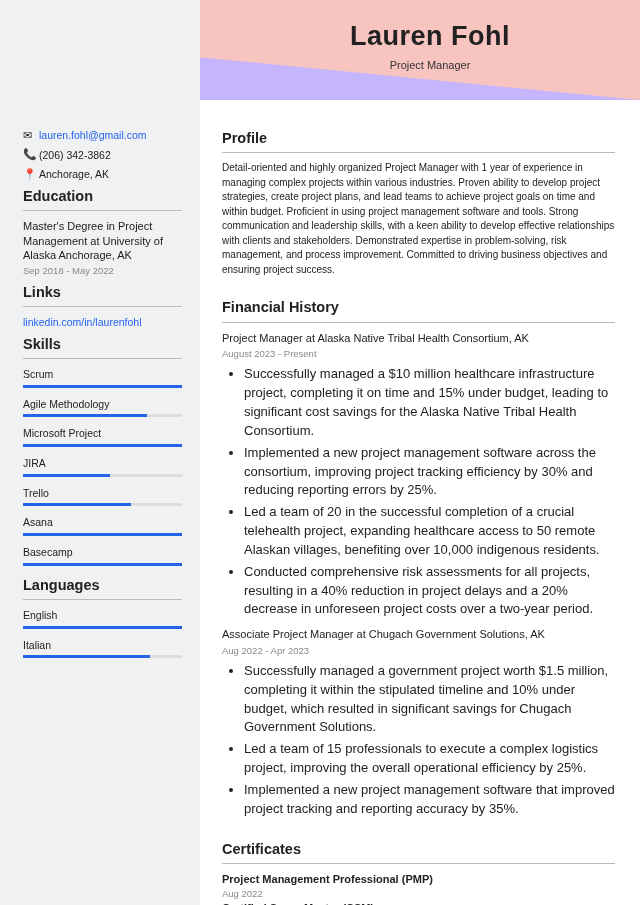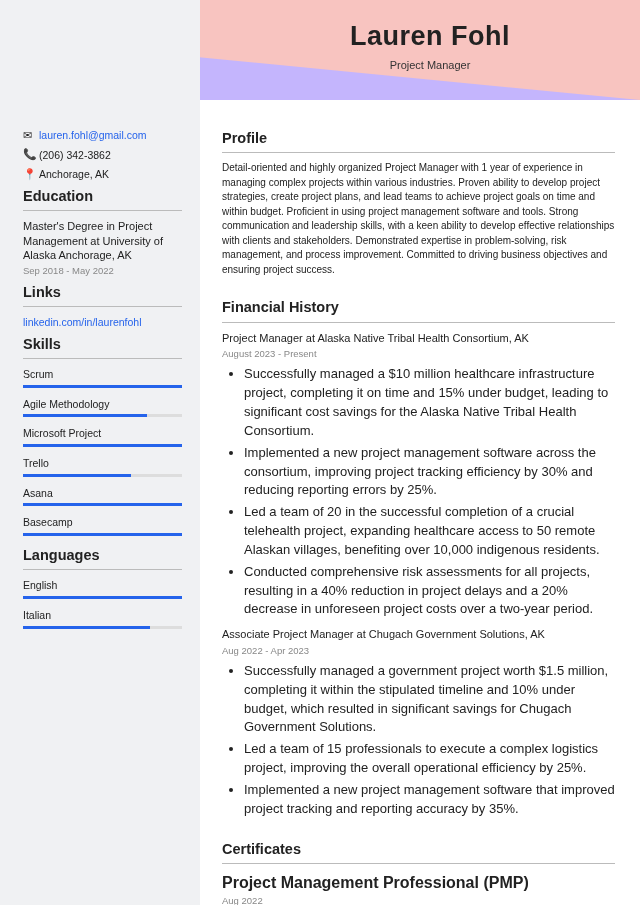--- a/index.html
+++ b/index.html
@@ -24,21 +24,21 @@
 .skill-name{font-size:10.5px;margin-bottom:3px}
 .bar{height:3px;background:#ddd;width:100%}
 .bar-fill{height:3px;background:#2563eb}
 .main h2.section{margin-top:20px}
 .main h2.section:first-child{margin-top:0}
 .profile-text{font-size:10px;line-height:1.45}
 .job-title{font-size:11px;font-weight:normal;margin-top:8px;margin-bottom:1px}
 .job-date{color:#888;font-size:9.5px;margin-bottom:5px}
 ul{padding-left:22px;margin-bottom:4px}
 li{font-size:13px;line-height:1.45;margin-bottom:3px}
-.cert-title{font-size:16px;font-weight:bold;}
+.cert-title{font-size:11px;font-weight:bold;}
 .cert-date{color:#888;font-size:9.5px}
 .member{font-size:11px;font-weight:bold;margin-top:14px}
 </style>
 </head>
 <body>
 
 <div class="header">
   <div class="header-pink"></div>
   <div class="header-content">
     <div class="name">Lauren Fohl</div>
@@ -81,20 +81,26 @@
       <div class="skill">
         <div class="skill-name">Agile Methodology</div>
         <div class="bar">
           <div class="bar-fill" style="width:78%"></div>
         </div>
       </div>
       <div class="skill">
         <div class="skill-name">Microsoft Project</div>
         <div class="bar">
           <div class="bar-fill" style="width:100%"></div>
+        </div>
+      </div>
+      <div class="skill">
+        <div class="skill-name">JIRA</div>
+        <div class="bar">
+          <div class="bar-fill" style="width:55%"></div>
         </div>
       </div>
       <div class="skill">
         <div class="skill-name">Trello</div>
         <div class="bar">
           <div class="bar-fill" style="width:68%"></div>
         </div>
       </div>
       <div class="skill">
         <div class="skill-name">Asana</div>

